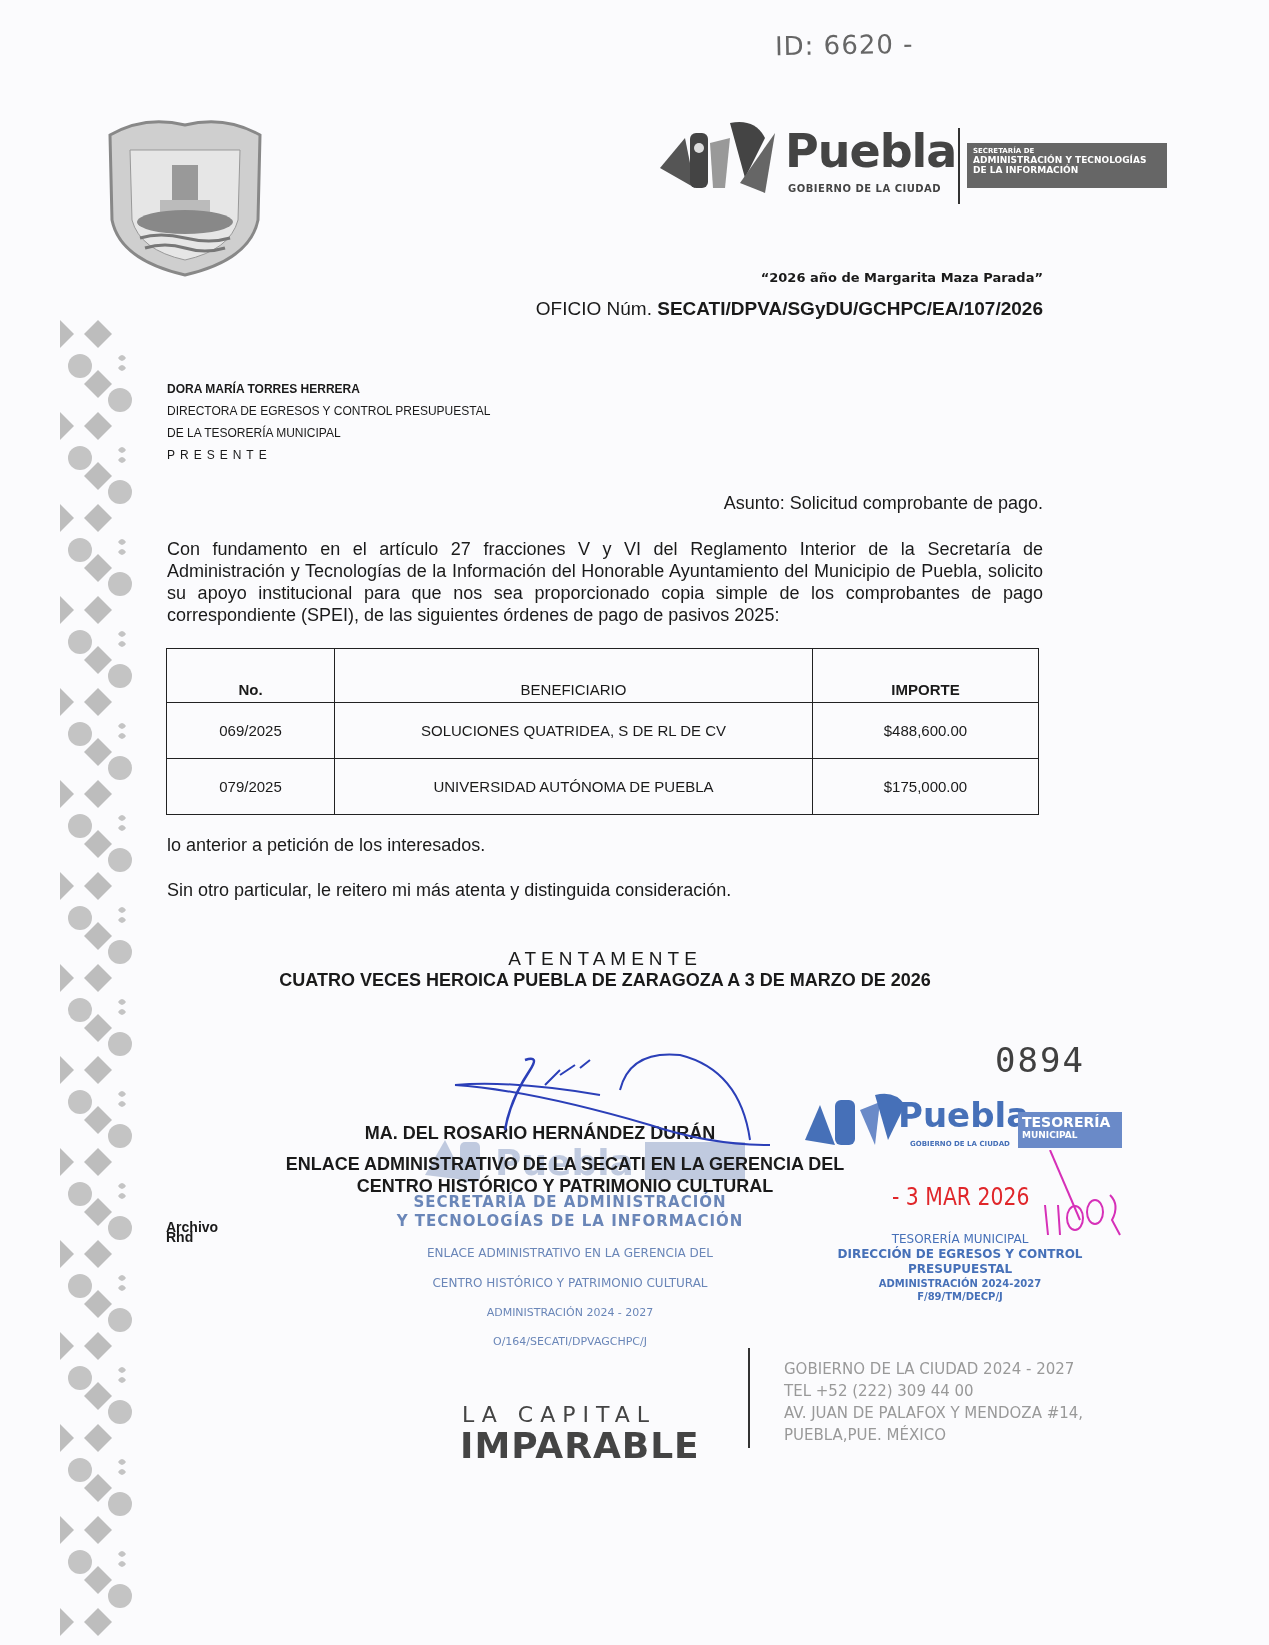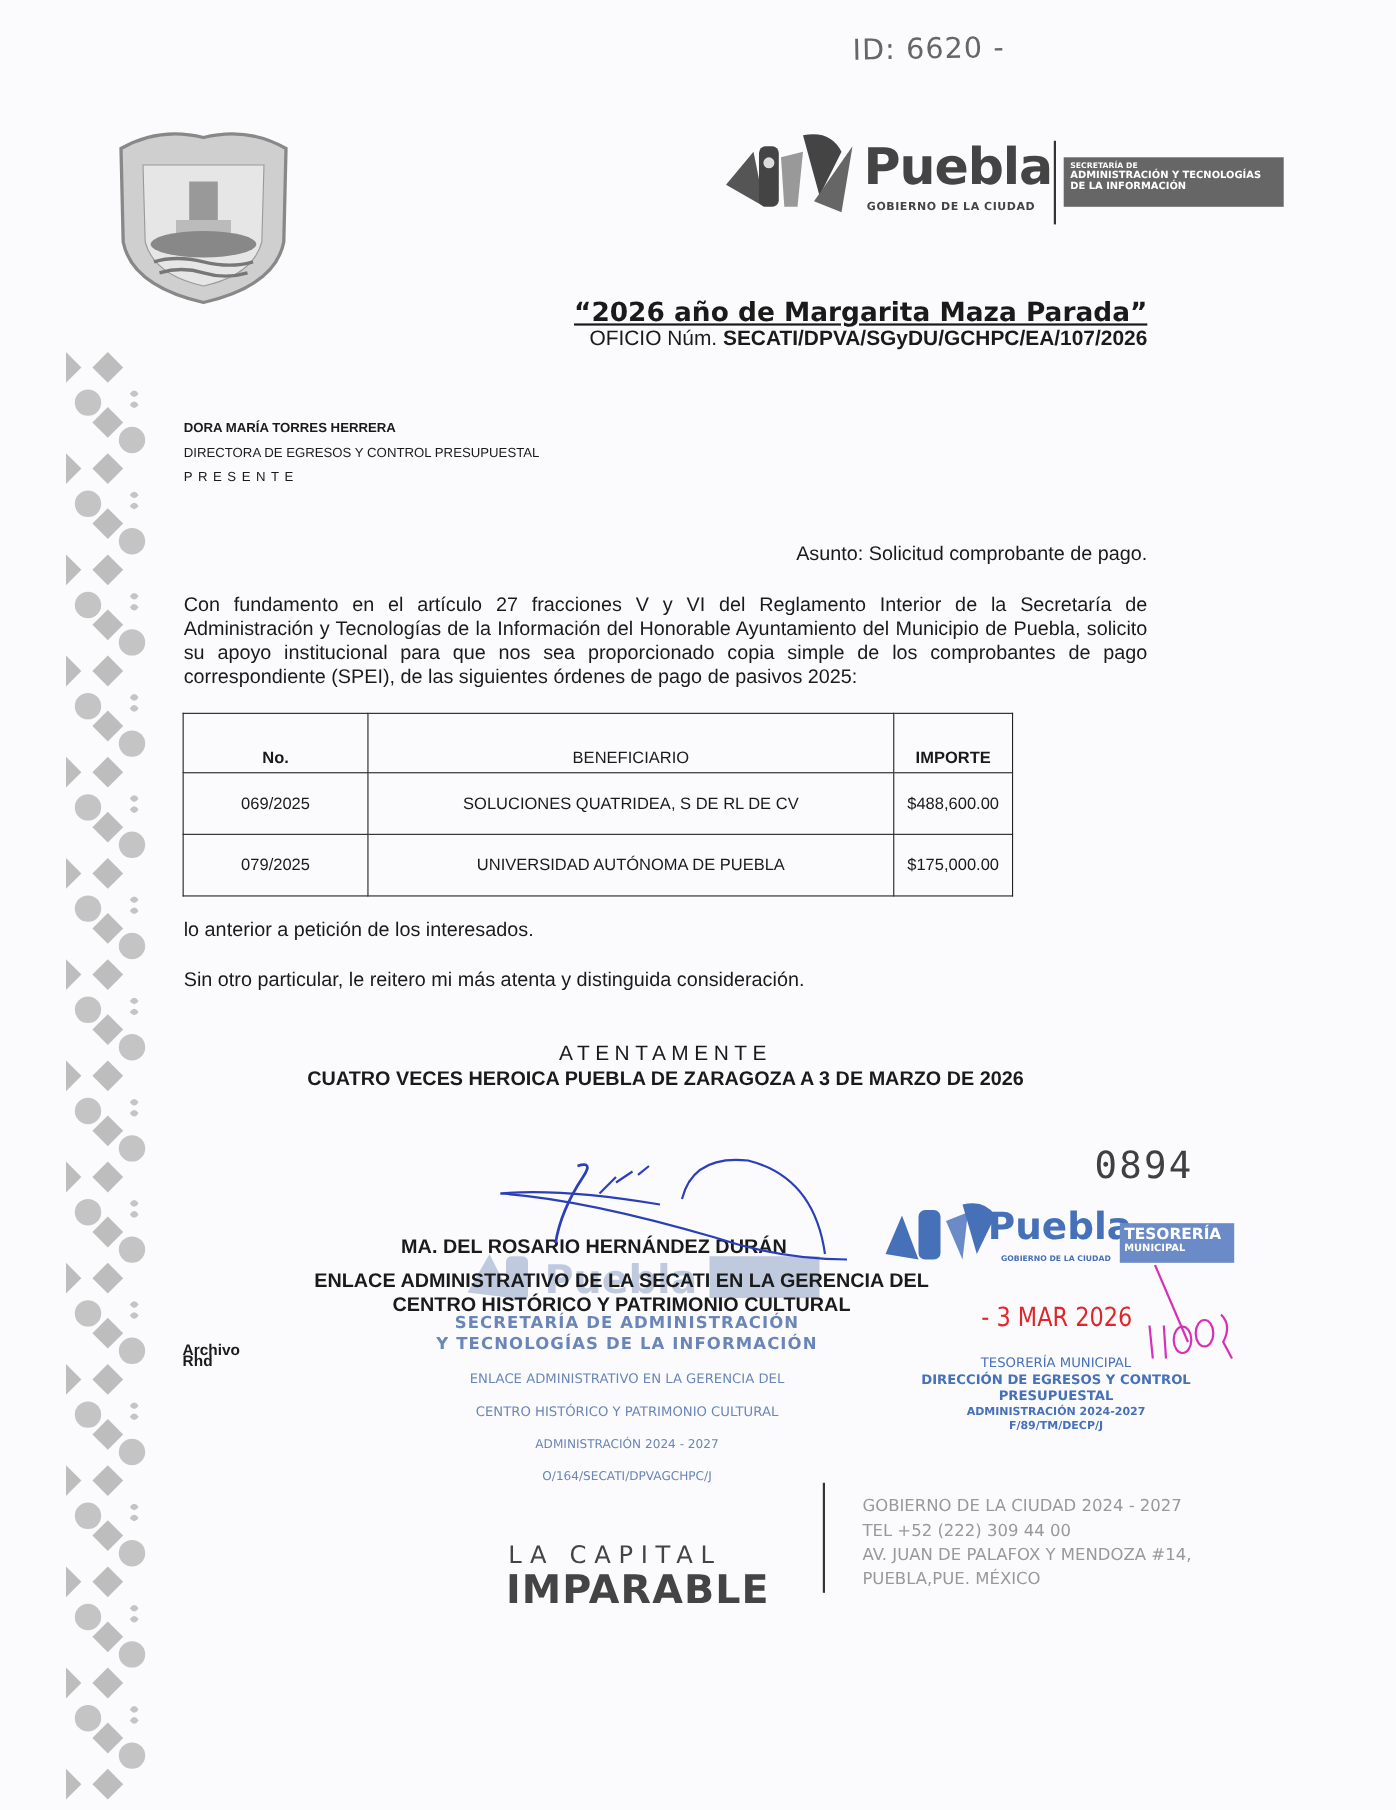--- a/index.html
+++ b/index.html
@@ -18,29 +18,29 @@
   .ornament { left: 60px; top: 320px; width: 80px; height: 1320px; overflow: hidden; }
   .ornament svg { display: block; }
   
   .logo { left: 655px; top: 118px; width: 520px; height: 90px; }
   .logo-word { position: absolute; left: 130px; top: 6px; font-family: "DejaVu Sans", sans-serif; font-weight: bold; font-size: 46px; color: #444; letter-spacing: -1px; }
   .logo-sub { position: absolute; left: 133px; top: 65px; font-family: "DejaVu Sans", sans-serif; font-weight: bold; font-size: 10px; color: #444; letter-spacing: 0.5px; }
   .logo-bar { position: absolute; left: 303px; top: 10px; width: 2px; height: 76px; background: #333; }
   .logo-box { position: absolute; left: 312px; top: 25px; width: 200px; height: 45px; background: #666; color: #fff; font-family: "DejaVu Sans", sans-serif; font-weight: bold; padding: 4px 6px; box-sizing: border-box; }
   .logo-box .s1 { font-size: 7px; }
   .logo-box .s2 { font-size: 9px; line-height: 10px; }
-  .year-motto { right: 226px; top: 270px; font-family: "DejaVu Sans", sans-serif; font-weight: bold; font-size: 24px; text-decoration: underline; }
+  .year-motto { right: 226px; top: 270px; font-family: "DejaVu Sans", sans-serif; font-weight: bold; font-size: 13px; }
   .oficio { right: 226px; top: 298px; font-size: 19px; }
   .oficio b { font-weight: bold; }
   .addr { left: 167px; top: 378px; font-size: 12px; line-height: 22px; }
   .addr .name { font-weight: bold; }
   .addr .presente { letter-spacing: 5px; }
   .asunto { right: 226px; top: 493px; font-size: 18px; }
   .body-p { left: 167px; top: 538px; width: 876px; font-size: 18px; line-height: 22px; text-align: justify; }
-  table.orders { position: absolute; left: 166px; top: 648px; width: 755px; border-collapse: collapse; font-size: 15px; }
+  table.orders { position: absolute; left: 166px; top: 648px; width: 873px; border-collapse: collapse; font-size: 15px; }
   table.orders td, table.orders th { border: 1.5px solid #222; text-align: center; font-weight: normal; }
   table.orders th { height: 48px; vertical-align: bottom; padding-bottom: 4px; }
   table.orders th.bold { font-weight: bold; }
   table.orders td { height: 53px; }
   .closing1 { left: 167px; top: 835px; font-size: 18px; }
   .closing2 { left: 167px; top: 880px; font-size: 18px; }
   .atentamente { left: 0; width: 1210px; text-align: center; top: 948px; font-size: 19px; letter-spacing: 5px; }
   .place-date { left: 0; width: 1210px; text-align: center; top: 970px; font-size: 18px; font-weight: bold; }
   .folio { left: 995px; top: 1040px; font-family: "DejaVu Sans Mono", monospace; font-size: 34px; color: #404040; letter-spacing: 2px; }
   .sig { left: 450px; top: 1050px; width: 360px; height: 115px; }
@@ -196,20 +196,21 @@
 
 <div class="abs year-motto">“2026 año de Margarita Maza Parada”</div>
 <div class="abs oficio">
   <span>OFICIO Núm.</span>
   <b>SECATI/DPVA/SGyDU/GCHPC/EA/107/2026</b>
 </div>
 
 <div class="abs addr">
   <div class="name">DORA MARÍA TORRES HERRERA</div>
   <div>DIRECTORA DE EGRESOS Y CONTROL PRESUPUESTAL</div>
+  <div>DE LA TESORERÍA MUNICIPAL</div>
   <div class="presente">PRESENTE</div>
 </div>
 
 <div class="abs asunto">Asunto: Solicitud comprobante de pago.</div>
 
 <div class="abs body-p">Con fundamento en el artículo 27 fracciones V y VI del Reglamento Interior de la Secretaría de Administración y Tecnologías de la Información del Honorable Ayuntamiento del Municipio de Puebla, solicito su apoyo institucional para que nos sea proporcionado copia simple de los comprobantes de pago correspondiente (SPEI), de las siguientes órdenes de pago de pasivos 2025:</div>
 
 <table class="orders">
   <colgroup>
       <col style="width:168px">

